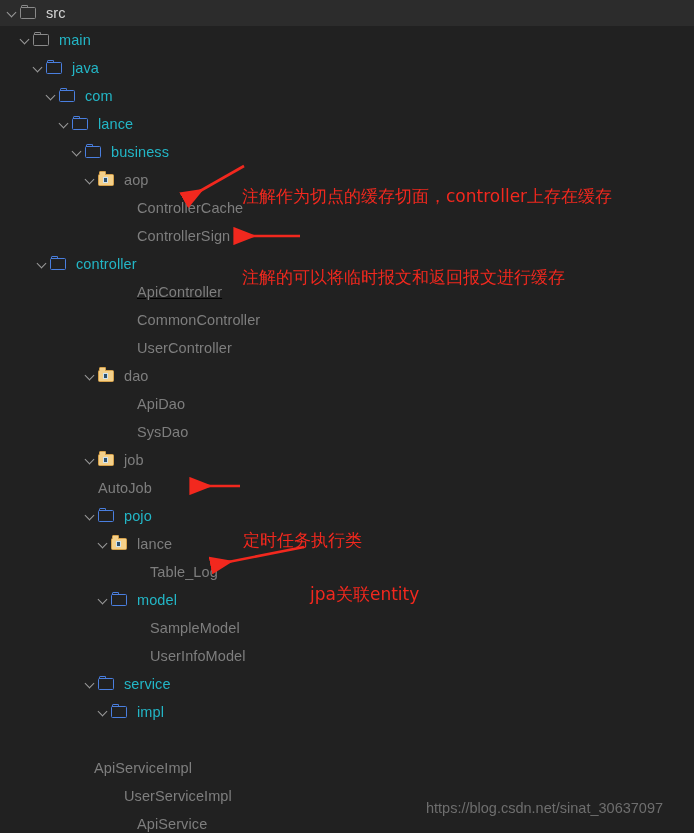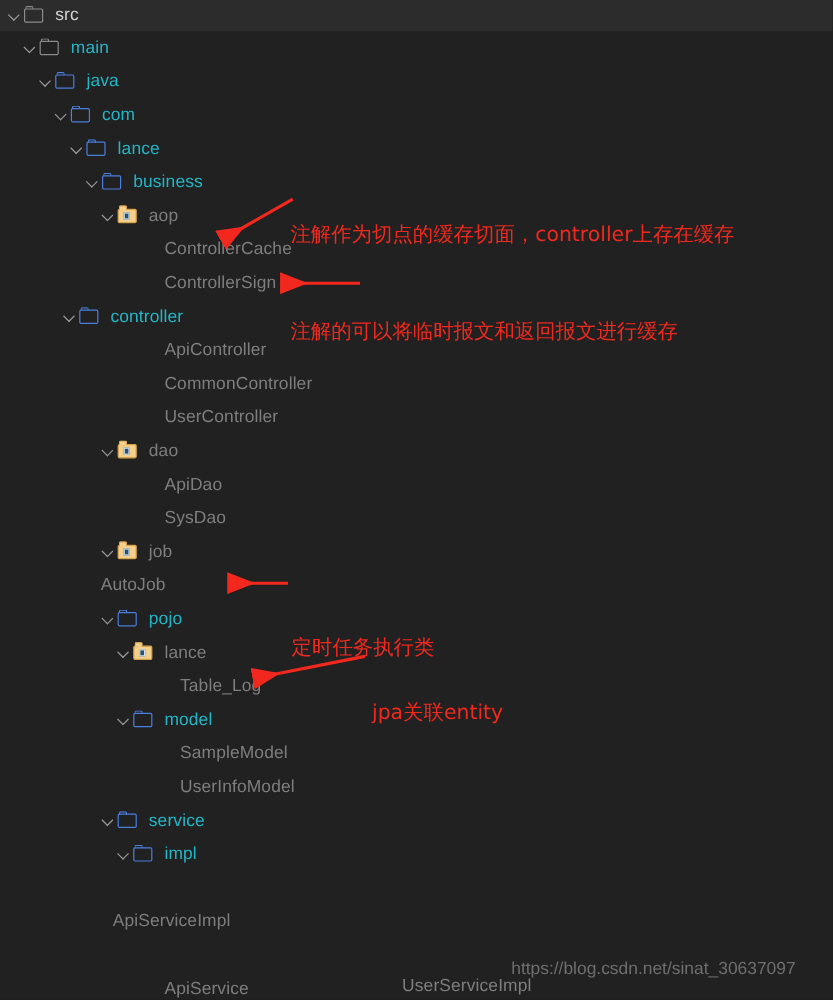--- a/index.html
+++ b/index.html
@@ -217,28 +217,28 @@
       <div class="row" style="padding-left: 97px;">
         <div class="chev"></div>
         <div class="icon"></div>
         <span class="label gray">ControllerCache</span>
       </div>
       <div class="row" style="padding-left: 97px;">
         <div class="chev"></div>
         <div class="icon"></div>
         <span class="label gray">ControllerSign</span>
       </div>
-      <div class="row" style="padding-left: 52px;">
+      <div class="row" style="padding-left: 36px;">
         <div class="chev has"></div>
         <div class="icon">
           <span class="fold blue"></span>
         </div>
         <span class="label cyan">controller</span>
       </div>
-      <div class="row" style="padding-left: 97px;">
+      <div class="row" style="padding-left: 97px; text-decoration: underline;">
         <div class="chev"></div>
         <div class="icon"></div>
         <span class="label gray">ApiController</span>
       </div>
       <div class="row" style="padding-left: 97px;">
         <div class="chev"></div>
         <div class="icon"></div>
         <span class="label gray">CommonController</span>
       </div>
       <div class="row" style="padding-left: 97px;">
@@ -263,21 +263,21 @@
         <div class="icon"></div>
         <span class="label gray">SysDao</span>
       </div>
       <div class="row" style="padding-left: 84px;">
         <div class="chev has"></div>
         <div class="icon">
           <span class="fold yellow"></span>
         </div>
         <span class="label gray">job</span>
       </div>
-      <div class="row" style="padding-left: 44px;">
+      <div class="row" style="padding-left: 58px;">
         <div class="chev"></div>
         <div class="icon"></div>
         <span class="label gray">AutoJob</span>
       </div>
       <div class="row" style="padding-left: 84px;">
         <div class="chev has"></div>
         <div class="icon">
           <span class="fold blue"></span>
         </div>
         <span class="label cyan">pojo</span>
@@ -323,21 +323,21 @@
         <div class="icon">
           <span class="fold blue"></span>
         </div>
         <span class="label cyan">impl</span>
       </div>
       <div class="row" style="padding-left: 54px; margin-top: 28px;">
         <div class="chev"></div>
         <div class="icon"></div>
         <span class="label gray">ApiServiceImpl</span>
       </div>
-      <div class="row" style="padding-left: 84px; flex-direction: column;">
+      <div class="row" style="padding-left: 84px;">
         <div class="chev"></div>
         <div class="icon"></div>
         <span class="label gray">UserServiceImpl</span>
       </div>
       <div class="row" style="padding-left: 97px;">
         <div class="chev"></div>
         <div class="icon"></div>
         <span class="label gray">ApiService</span>
       </div>
       <div class="row" style="padding-left: 97px;">

